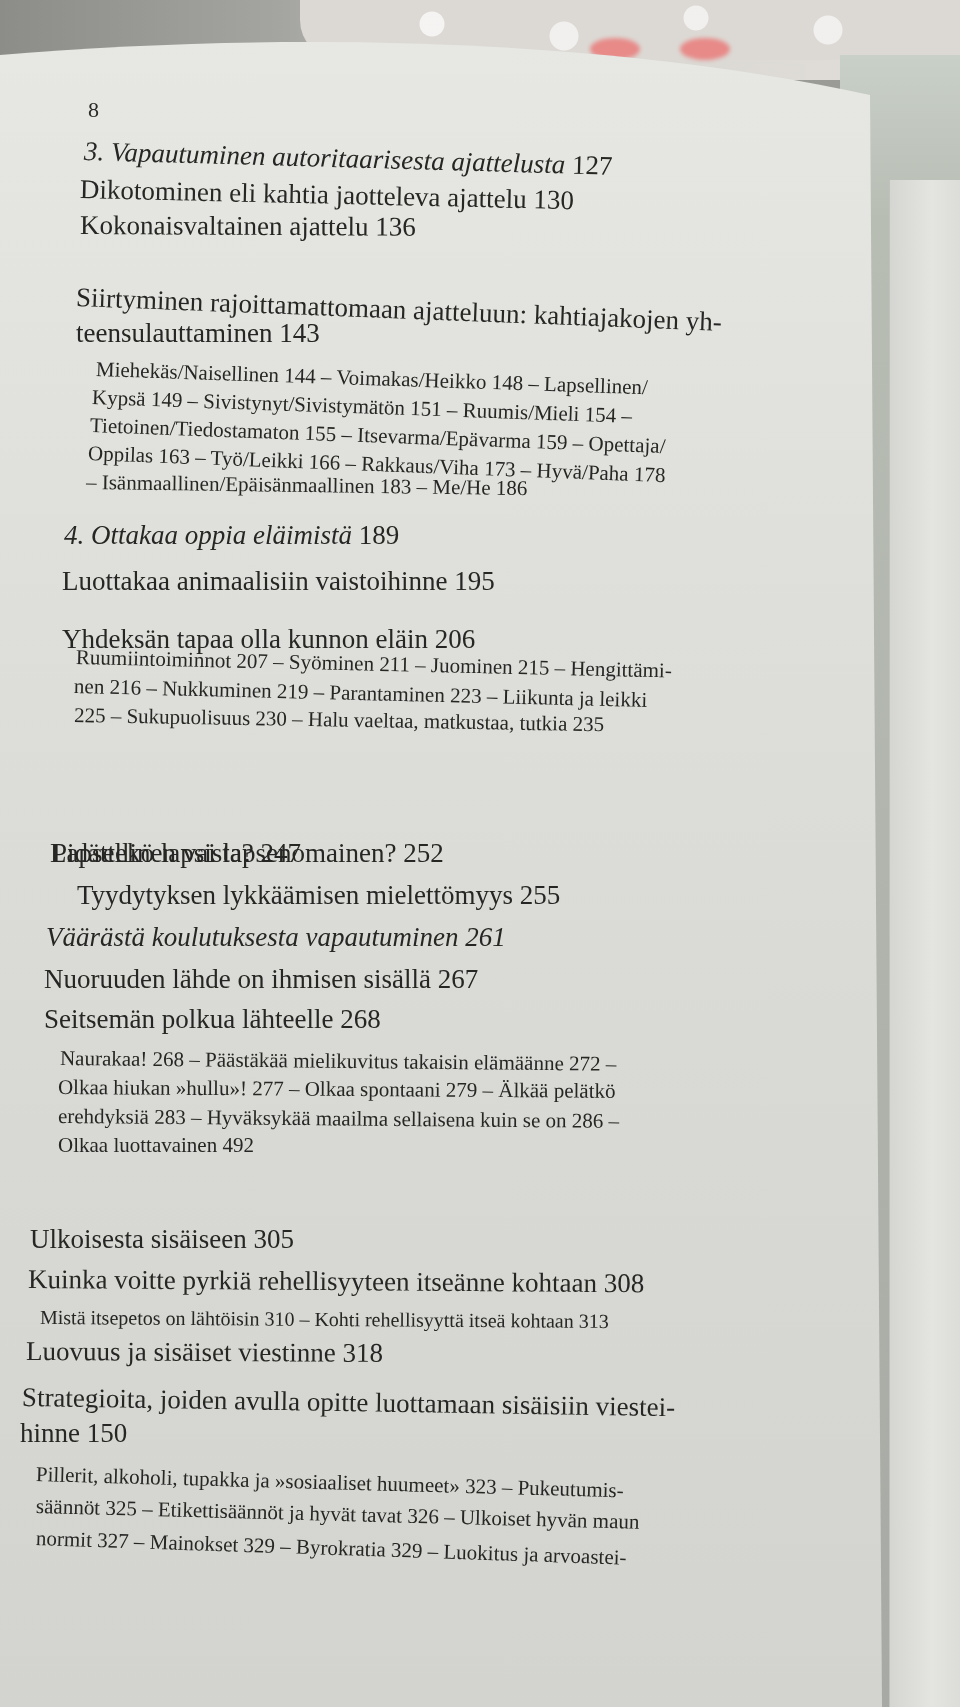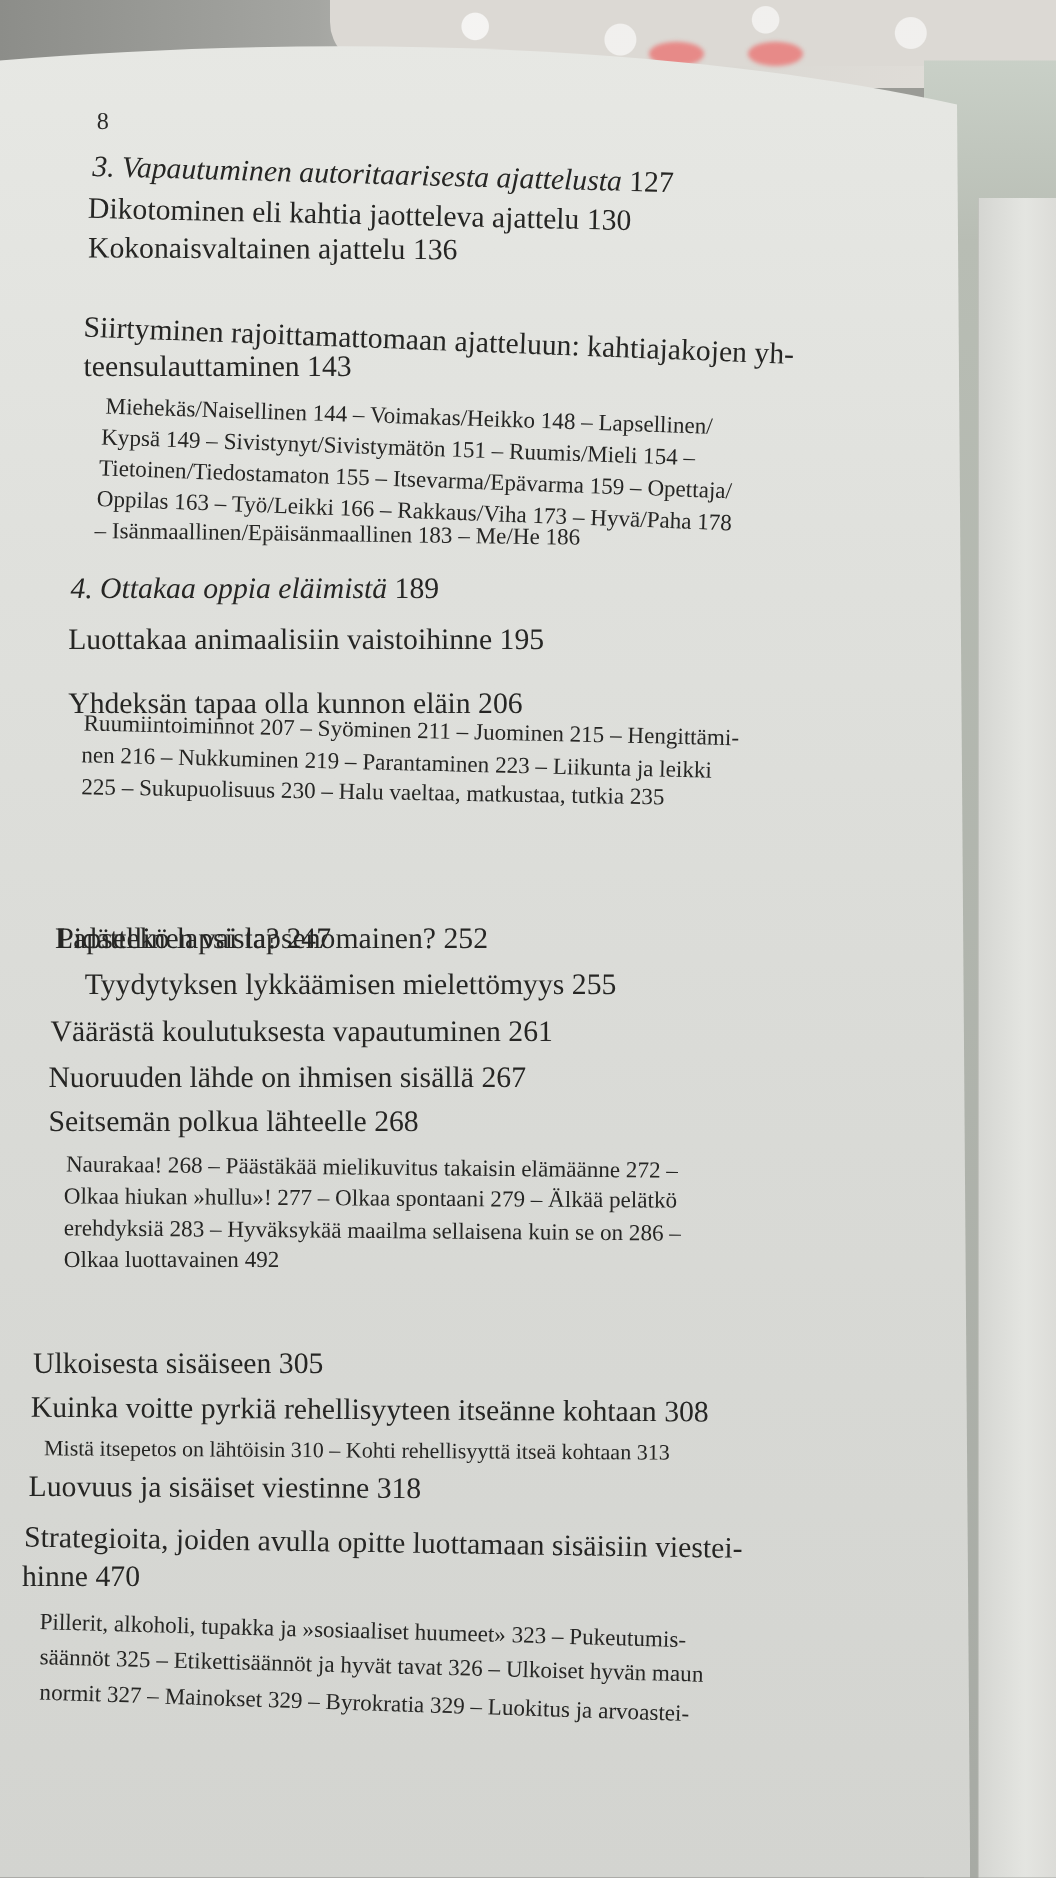--- a/index.html
+++ b/index.html
@@ -154,21 +154,21 @@
     <span>247</span>
   </div>
   <div class="line section" style="left:50px; top:838px;">
     <span>Lapsellinen vai lapsenomainen?</span>
     <span>252</span>
   </div>
   <div class="line section" style="left:48px; top:880px;margin-left:29px;">
     <span>Tyydytyksen lykkäämisen mielettömyys</span>
     <span>255</span>
   </div>
-  <div class="line section" style="left:46px; top:922px;">
+  <div class="line section" style="left:46px; top:922px;font-style:italic;">
     <span>Väärästä koulutuksesta vapautuminen</span>
     <span>261</span>
   </div>
   <div class="line section" style="left:44px; top:964px;">
     <span>Nuoruuden lähde on ihmisen sisällä</span>
     <span>267</span>
   </div>
   <div class="line section" style="left:44px; top:1004px;">
     <span>Seitsemän polkua lähteelle</span>
     <span>268</span>
@@ -189,19 +189,19 @@
   <div class="line sub" style="left:40px; top:1306px; transform: rotate(0.4deg); font-size:20px;">Mistä itsepetos on lähtöisin 310 – Kohti rehellisyyttä itseä kohtaan 313</div>
   <div class="line section" style="left:26px; top:1336px; transform: rotate(0.3deg);">
     <span>Luovuus ja sisäiset viestinne</span>
     <span>318</span>
   </div>
   <div class="line section" style="left:22px; top:1382px; transform: rotate(0.9deg);">
     <span>Strategioita, joiden avulla opitte luottamaan sisäisiin viestei-</span>
   </div>
   <div class="line section" style="left:20px; top:1418px;">
     <span>hinne</span>
-    <span>470</span>
+    <span>150</span>
   </div>
   <div class="line sub" style="left:36px; top:1462px; transform: rotate(1.6deg);">Pillerit, alkoholi, tupakka ja »sosiaaliset huumeet» 323 – Pukeutumis-</div>
   <div class="line sub" style="left:36px; top:1494px; transform: rotate(1.5deg);">säännöt 325 – Etikettisäännöt ja hyvät tavat 326 – Ulkoiset hyvän maun</div>
   <div class="line sub" style="left:36px; top:1526px; transform: rotate(1.9deg);">normit 327 – Mainokset 329 – Byrokratia 329 – Luokitus ja arvoastei-</div>
 
 </div>
 
 </body></html>

